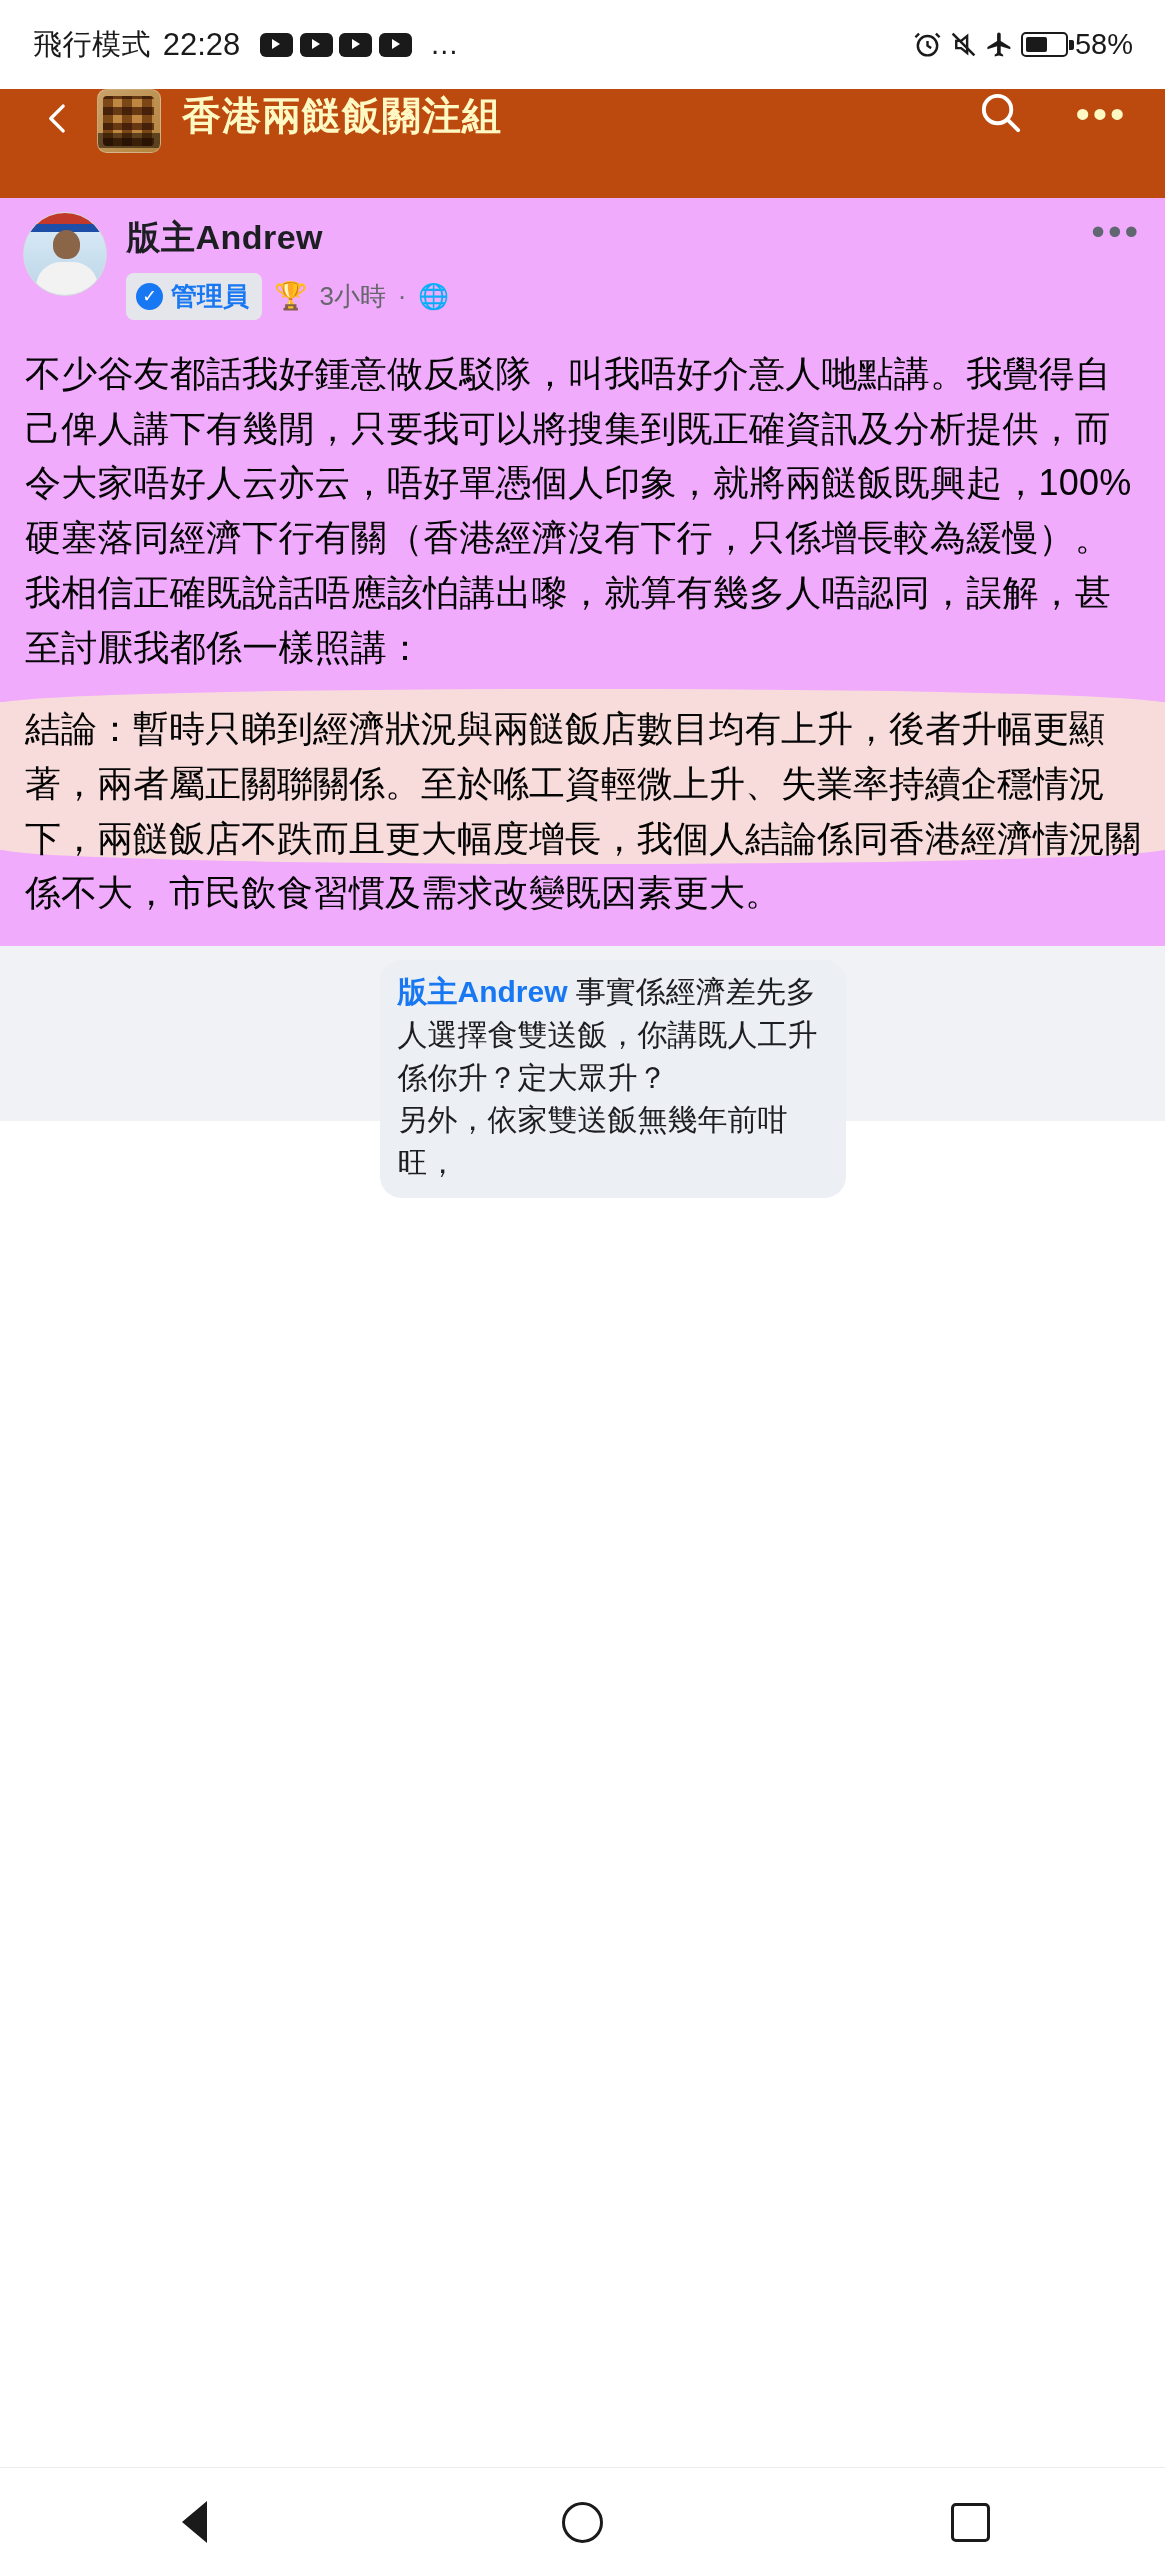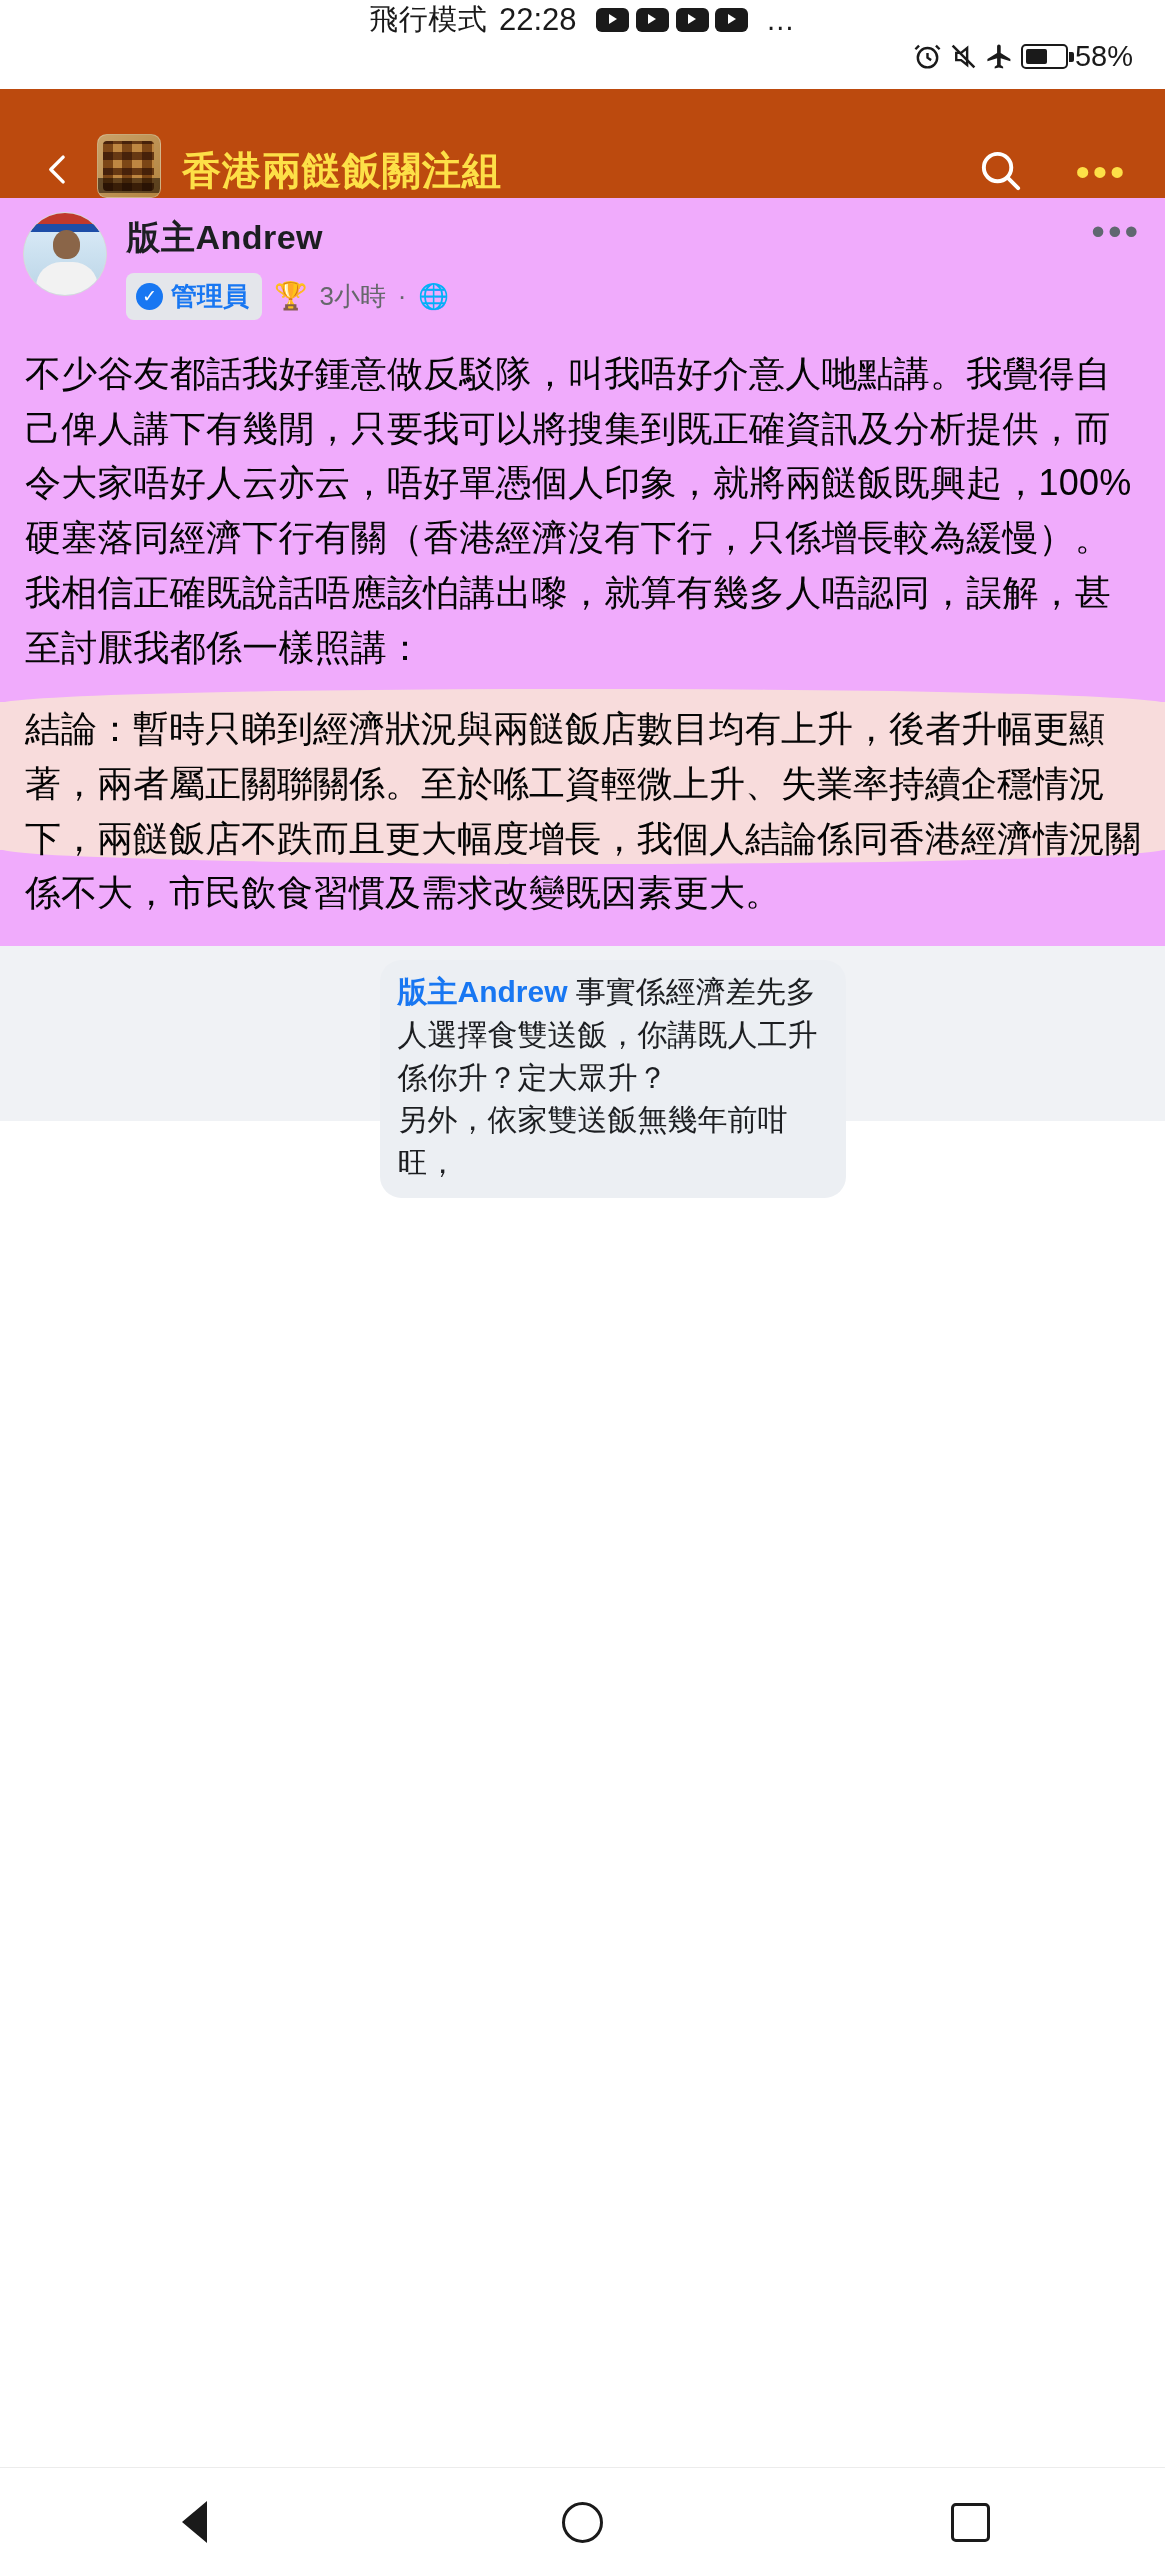--- a/index.html
+++ b/index.html
@@ -12,21 +12,20 @@
   }
 
   
   .statusbar {
     height: 89px;
     background: #ffffff;
     display: flex;
     align-items: center;
     padding: 0 33px;
     color: #1a1a1a;
-    flex-direction: column;
   }
   .status-left {
     display: flex;
     align-items: center;
     gap: 11.7px;
     font-size: 29px;
   }
   .status-left .mode { font-size: 29px; letter-spacing: 0.5px; }
   .status-left .clock { font-size: 31px; }
   .yt-icons { display: flex; align-items: center; gap: 6.8px; margin-left: 7.8px; }
@@ -74,23 +73,23 @@
     width: 21.4px;
     background: #1a1a1a;
     border-radius: 1.9px;
   }
 
   
   .appbar {
     height: 109px;
     background: #bc4a0e;
     display: flex;
-    align-items: flex-end;
+    align-items: flex-start;
     padding: 0 29px;
-    color: #fde047;
+    color: #fef9c3;
   }
   .back-btn {
     width: 58px; height: 58px;
     display: flex; align-items: center; justify-content: center;
   }
   .group-avatar {
     width: 64px; height: 64px;
     border-radius: 9.7px;
     margin-left: 9.7px;
     background:

